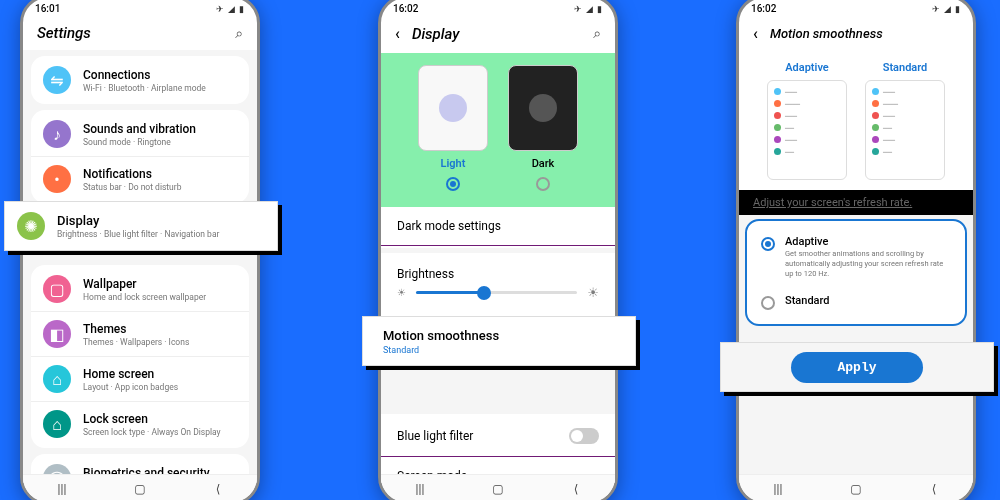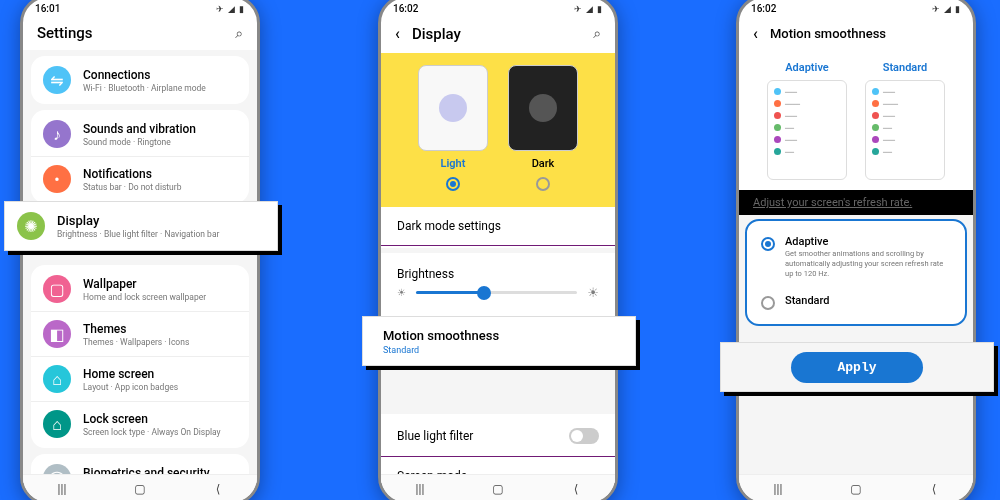--- a/index.html
+++ b/index.html
@@ -4,38 +4,38 @@
 <style>
 * { box-sizing: border-box; margin: 0; padding: 0; }
 body { background: #1a6dff; width: 1000px; height: 500px; font-family: -apple-system, Roboto, sans-serif; position: relative; overflow: hidden; }
 .phone { position: absolute; width: 240px; height: 510px; top: -5px; background: #fff; border-radius: 28px; border: 3px solid #888; overflow: hidden; box-shadow: 0 4px 20px rgba(0,0,0,0.35); }
 .phone1 { left: 20px; }
 .phone2 { left: 378px; }
 .phone3 { left: 736px; }
 .statusbar { display: flex; justify-content: space-between; align-items: center; padding: 5px 12px 2px; font-size: 10px; font-weight: 500; }
 .statusbar .icons { letter-spacing: 1px; font-size: 9px; opacity: 0.8; }
 .header { display: flex; align-items: center; padding: 8px 14px; gap: 12px; font-size: 15px; font-weight: 500; }
-.header .title { flex: 1; }
+.header .title { flex: 1; font-style: italic; }
 .back-icon { font-size: 16px; }
 .search-icon { font-size: 14px; opacity: 0.7; }
 .content { padding: 0 8px; background: #f5f5f5; height: calc(100% - 70px); overflow: hidden; }
 .card { background: #fff; border-radius: 14px; margin: 6px 0; padding: 2px 0; }
 .item { display: flex; align-items: center; padding: 8px 12px; gap: 12px; border-bottom: 1px solid #eee; position: relative; }
 .item:last-child { border-bottom: none; }
 .item-icon { width: 28px; height: 28px; border-radius: 50%; display: flex; align-items: center; justify-content: center; flex-shrink: 0; }
 .item-text { flex: 1; }
 .item-title { font-size: 12px; font-weight: 500; }
 .item-sub { font-size: 8.5px; color: #777; margin-top: 1px; }
 .highlight { position: absolute; background: #fff; box-shadow: 4px 4px 0 #000; border: 1px solid #ddd; z-index: 10; }
 .h1 { left: 4px; top: 201px; width: 274px; height: 50px; display: flex; align-items: center; padding: 0 12px; gap: 12px; }
 .h2 { left: 362px; top: 316px; width: 274px; height: 50px; display: flex; flex-direction: column; justify-content: center; padding: 0 20px; }
 .h3 { left: 720px; top: 342px; width: 274px; height: 50px; display: flex; align-items: center; justify-content: center; }
 .navbar { position: absolute; bottom: 0; left: 0; right: 0; height: 28px; display: flex; justify-content: space-around; align-items: center; background: #fafafa; border-top: 1px solid #eee; }
 .nav-btn { width: 20px; height: 20px; display: flex; align-items: center; justify-content: center; font-size: 12px; color: #444; }
-.display-options { display: flex; gap: 20px; padding: 12px 20px 6px; justify-content: center; background: #fde047; }
+.display-options { display: flex; gap: 20px; padding: 12px 20px 6px; justify-content: center; background: #86efac; }
 .mode-opt { text-align: center; }
 .mode-preview { width: 70px; height: 86px; border-radius: 8px; border: 1px solid #ccc; margin-bottom: 6px; display: flex; align-items: center; justify-content: center; }
 .mode-preview.light { background: #f8f8f8; }
 .mode-preview.dark { background: #222; }
 .mode-circle { width: 28px; height: 28px; border-radius: 50%; }
 .mode-preview.light .mode-circle { background: #c8c9ef; }
 .mode-preview.dark .mode-circle { background: #555; }
 .mode-label { font-size: 11px; font-weight: 500; }
 .mode-label.active { color: #1976d2; font-weight: 600; }
 .radio-row { text-align: center; padding: 6px 0; }

